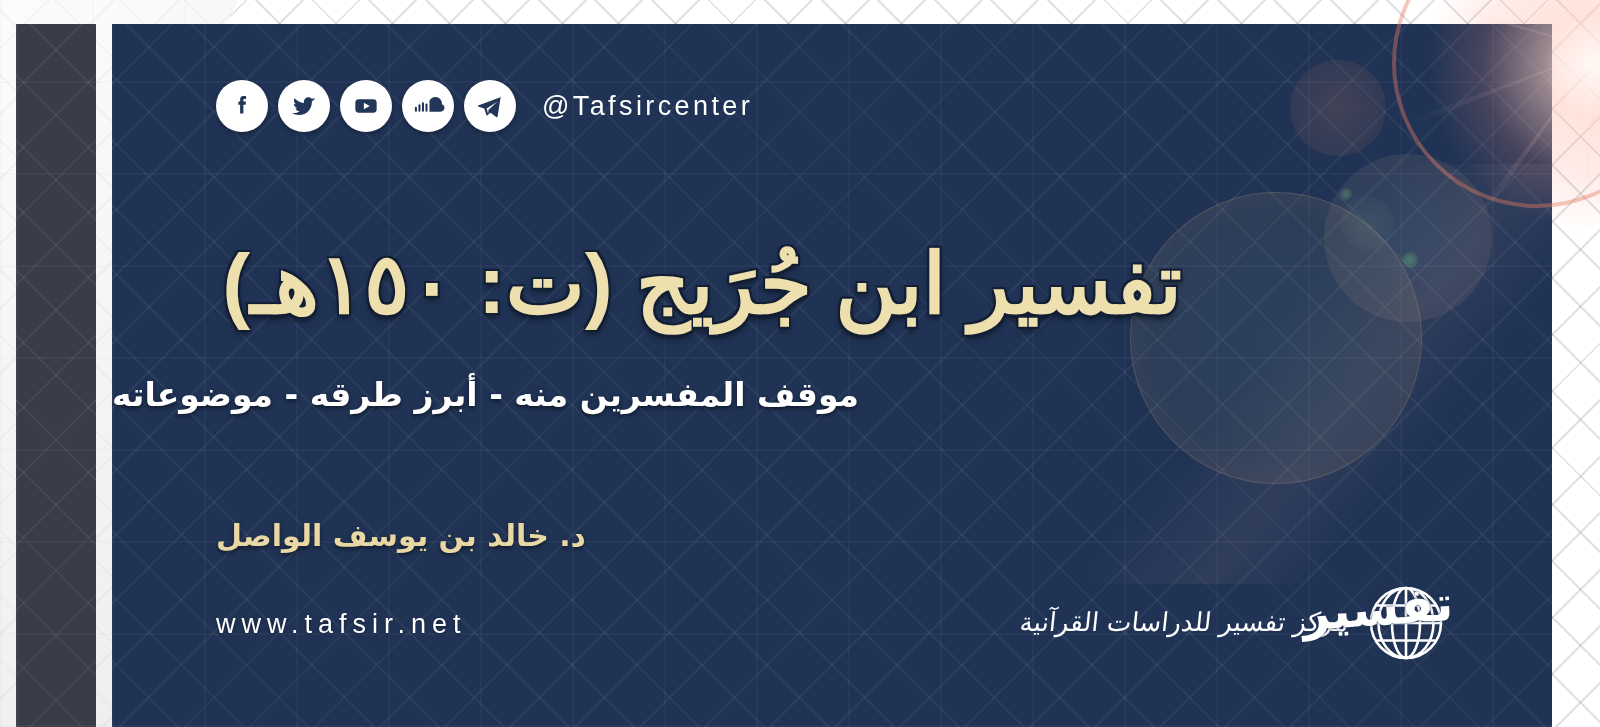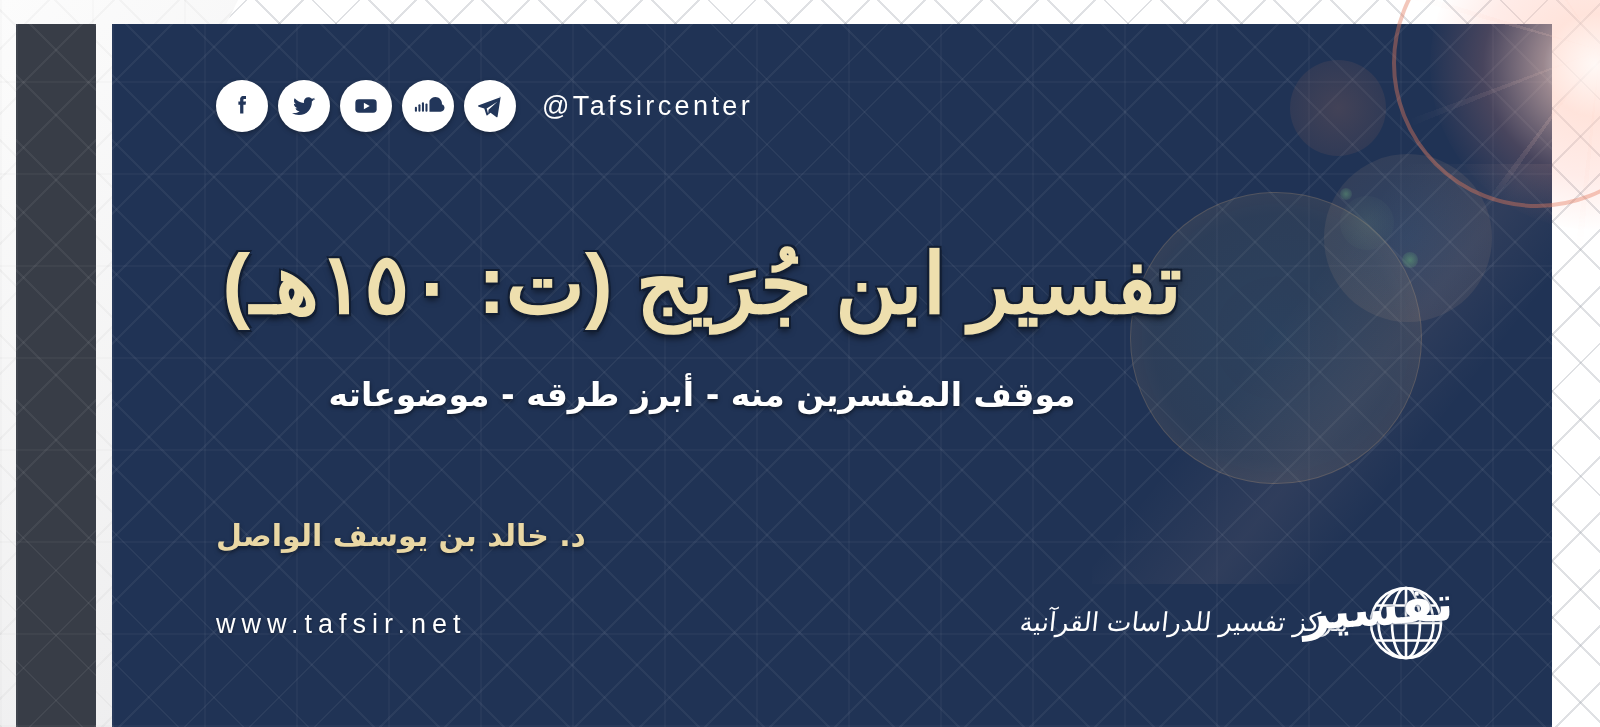--- a/index.html
+++ b/index.html
@@ -191,21 +191,21 @@
     text-shadow:
       -2px -2px 0 #121e33, 2px -2px 0 #121e33,
       -2px  2px 0 #121e33, 2px  2px 0 #121e33,
        0px  4px 6px rgba(0,0,0,.55);
     white-space:nowrap;
   }
 
   
   #subtitle {
     position:absolute; left:112px; top:375px; width:1180px;
-    text-align:center;
+    text-align:left;
     direction:rtl;
     font-family:"DejaVu Sans", sans-serif;
     font-weight:bold;
     font-size:33px;
     color:#ffffff;
     text-shadow:0 2px 4px rgba(0,0,0,.55);
     white-space:nowrap;
   }
 
   

